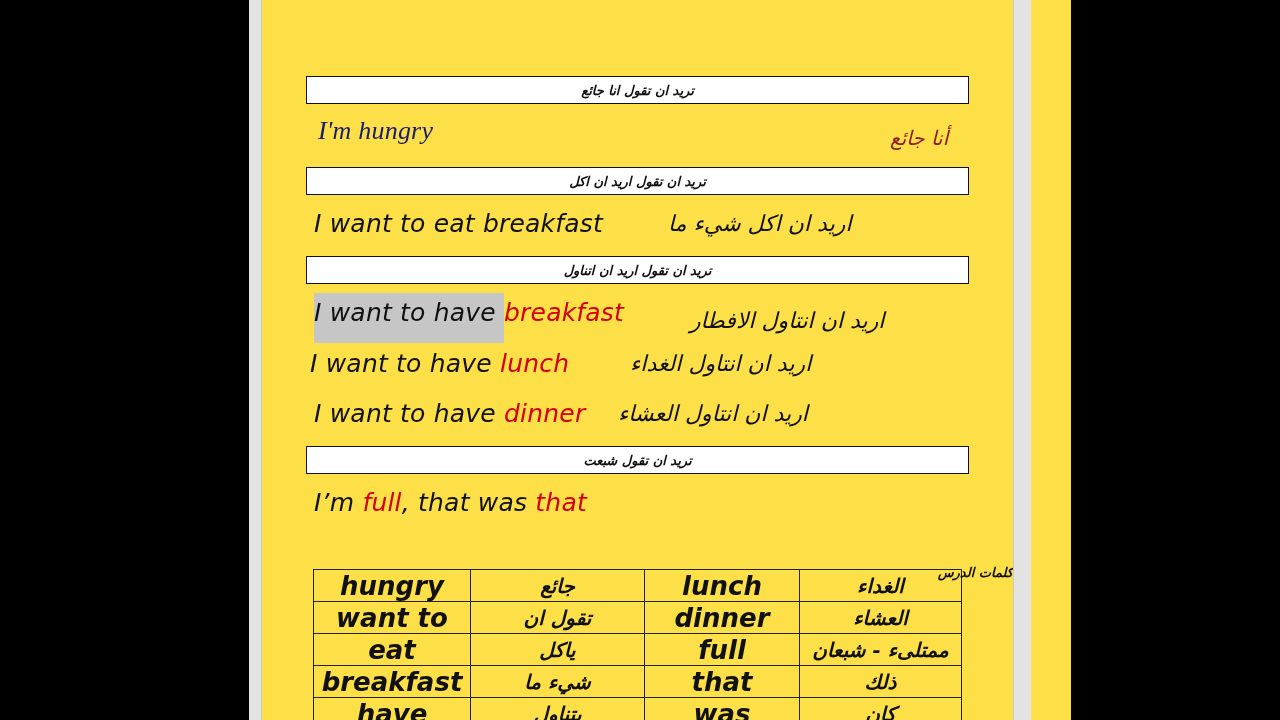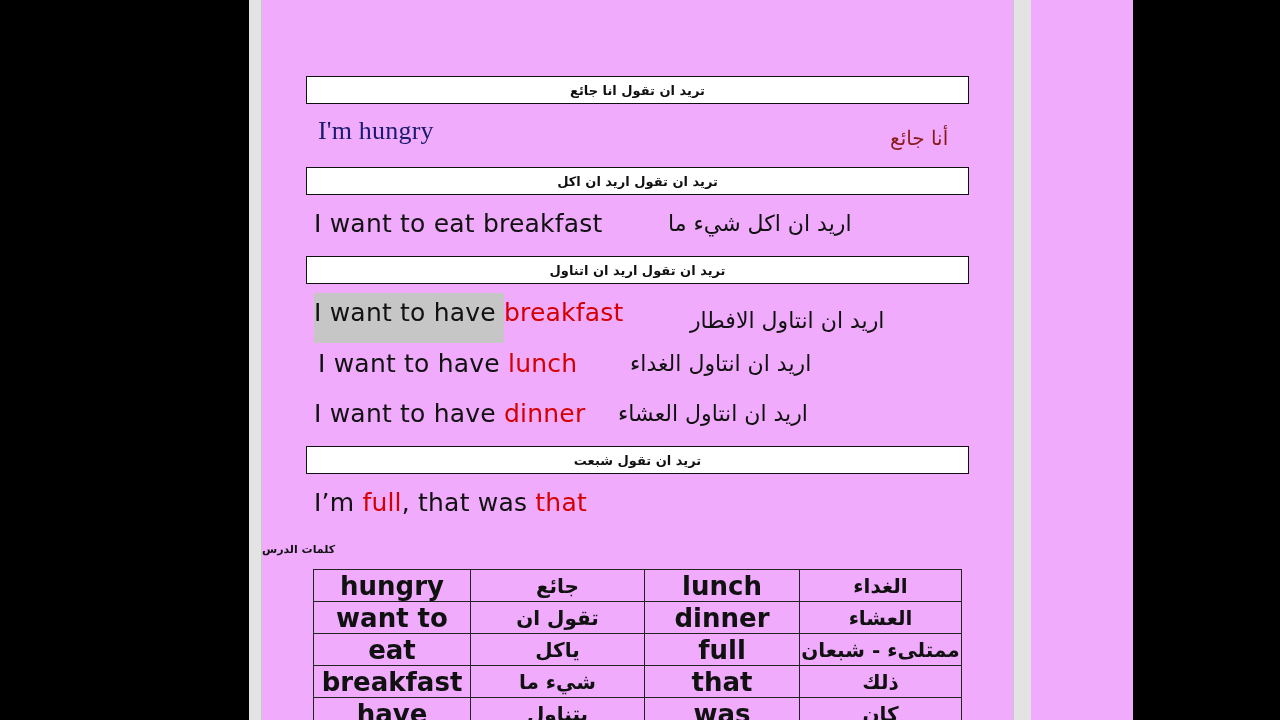--- a/index.html
+++ b/index.html
@@ -1,36 +1,36 @@
 <!DOCTYPE html>
 <html><head>
   <meta charset="utf-8">
   <style>
     * { margin: 0; padding: 0; box-sizing: border-box; }
     html, body { width: 1280px; height: 720px; overflow: hidden; background: #000; }
     .viewer { position: relative; width: 1280px; height: 720px; background: #000; }
     .gutter-left { position: absolute; left: 249px; top: 0; width: 13px; height: 720px; background: #e3e3e3; border-right: 1px solid #c8c8c8; }
     .gutter-right { position: absolute; left: 1013px; top: 0; width: 18px; height: 720px; background: #e3e3e3; border-left: 1px solid #c8c8c8; }
-    .page { position: absolute; left: 262px; top: 0; width: 871px; height: 720px; background: #f0abfc; }
+    .page { position: absolute; left: 262px; top: 0; width: 809px; height: 720px; background: #fde047; font-style: italic; }
 
     .hdr-box { position: absolute; left: 44px; width: 663px; height: 28px; border: 1.5px solid #111; background: #fff;
       display: flex; align-items: center; justify-content: center;
       font-family: "DejaVu Sans", sans-serif; font-weight: bold; font-size: 13px; color: #111; direction: rtl; }
 
     .en { position: absolute; font-family: "DejaVu Sans", sans-serif; font-size: 25px; color: #111; white-space: nowrap; letter-spacing: 0.2px; }
     .en .hl { color: #d40000; }
     .ar { position: absolute; font-family: "DejaVu Sans", sans-serif; font-size: 22px; color: #111; white-space: nowrap; direction: rtl; }
 
     .hungry-en { font-family: "Liberation Serif", serif; font-size: 26px; color: #1a1a6e; }
     .hungry-ar { font-family: "DejaVu Serif", serif; font-size: 20px; color: #8b1a1a; }
 
     .sel { position: absolute; left: 52px; top: 293px; width: 190px; height: 50px; background: #c6c6c6; }
 
-    .vocab-title { position: absolute; left: 0; width: 751px; top: 543px; text-align: left; direction: rtl;
-      font-family: "DejaVu Sans", sans-serif; font-weight: bold; font-size: 11px; color: #111; }
+    .vocab-title { position: absolute; left: 0; width: 751px; top: 565px; text-align: right; direction: rtl;
+      font-family: "DejaVu Sans", sans-serif; font-weight: bold; font-size: 13px; color: #111; }
 
     table.vocab { position: absolute; left: 51px; top: 569px; border-collapse: collapse; table-layout: fixed; }
     table.vocab td { border: 1.5px solid #222; height: 32px; text-align: center; vertical-align: middle;
       font-family: "DejaVu Sans", sans-serif; font-weight: bold; font-size: 26px; color: #111; white-space: nowrap; overflow: hidden; }
     table.vocab td.arc { direction: rtl; font-size: 20px; }
   </style>
 </head>
 <body>
 
 <div class="viewer">
@@ -45,21 +45,21 @@
     <div class="en" style="left:52px; top:209px;">I want to eat breakfast</div>
     <div class="ar" style="left:406px; top:211px;">اريد ان اكل شيء ما</div>
 
     <div class="hdr-box" style="top:256px;">تريد ان تقول اريد ان اتناول</div>
     <div class="sel"></div>
     <div class="en" style="left:52px; top:298px;">
       <span>I want to have </span><span class="hl">breakfast</span>
     </div>
     <div class="ar" style="left:428px; top:300px;margin-top:8px;">اريد ان انتاول الافطار</div>
 
-    <div class="en" style="left:56px; top:349px;">
+    <div class="en" style="left:48px; top:349px;">
       <span>I want to have </span><span class="hl">lunch</span>
     </div>
     <div class="ar" style="left:368px; top:351px;">اريد ان انتاول الغداء</div>
 
     <div class="en" style="left:52px; top:399px;">
       <span>I want to have </span><span class="hl">dinner</span>
     </div>
     <div class="ar" style="left:356px; top:401px;">اريد ان انتاول العشاء</div>
 
     <div class="hdr-box" style="top:446px;">تريد ان تقول شبعت</div>

